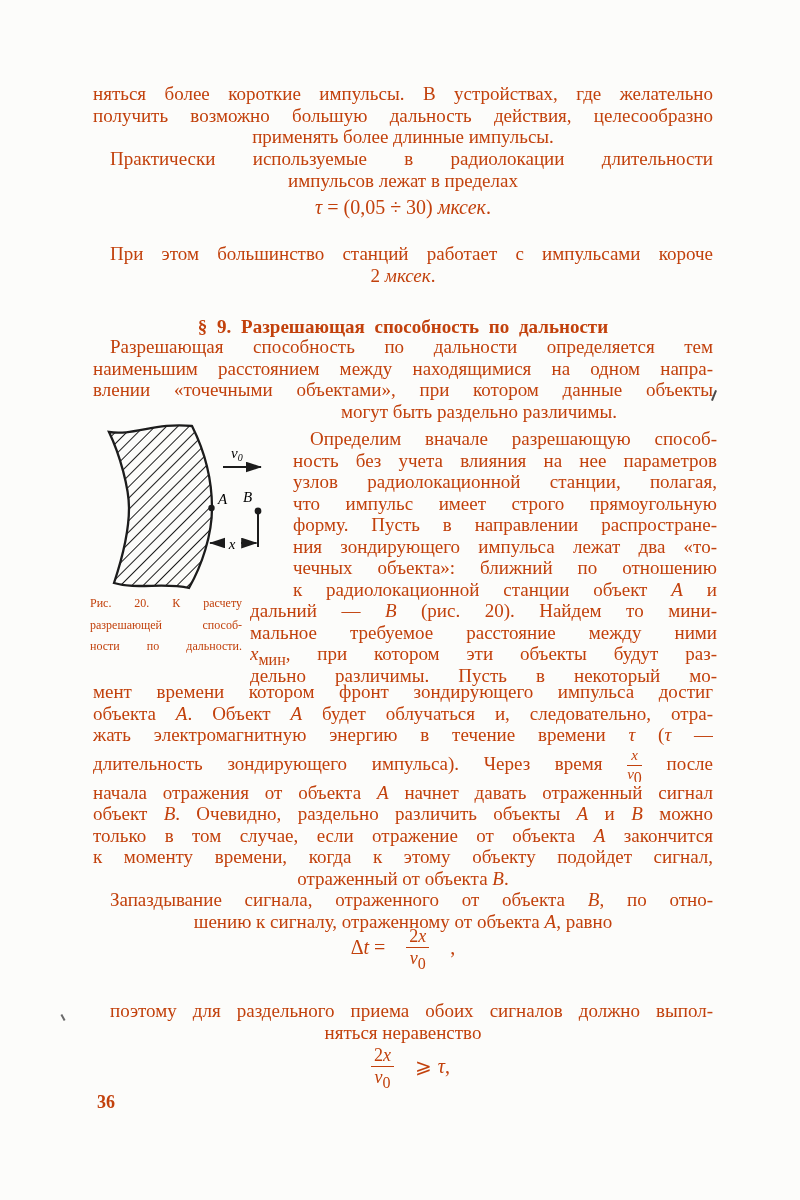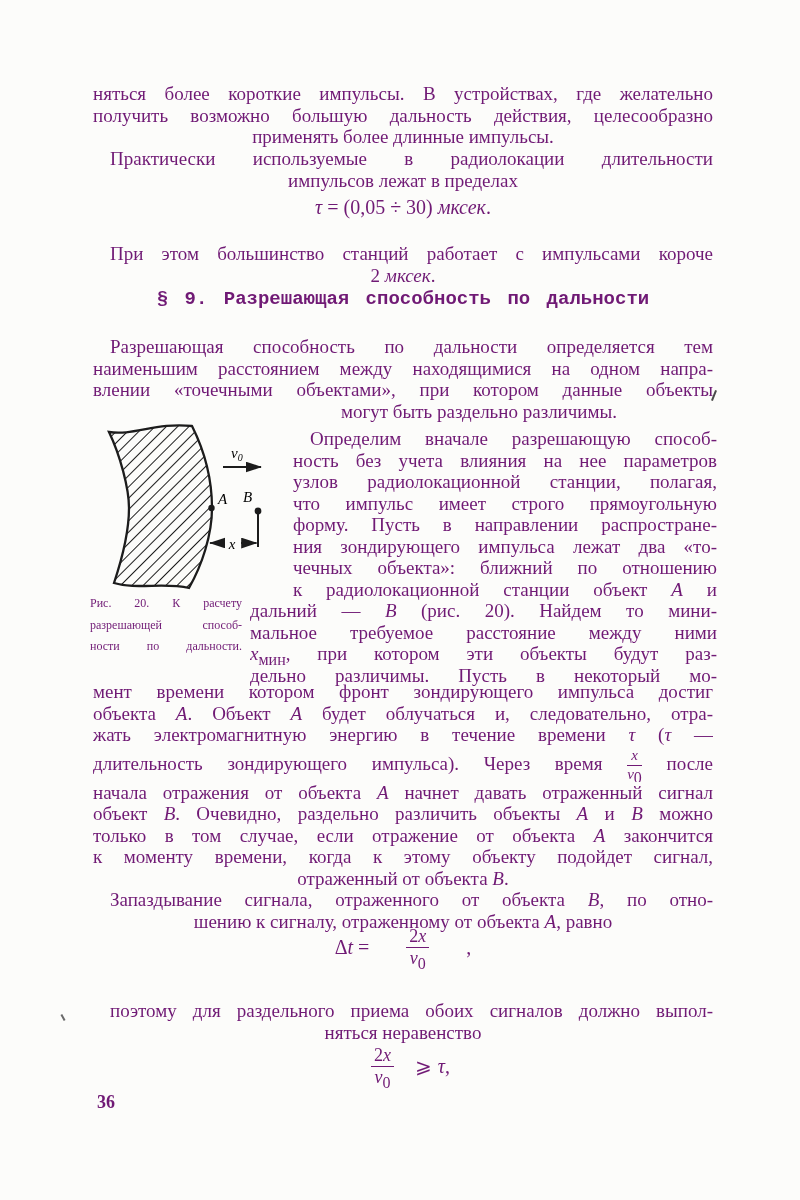--- a/index.html
+++ b/index.html
@@ -1,18 +1,18 @@
 <!DOCTYPE html>
 <html><head>
 <meta charset="utf-8">
 <style>
   html,body{margin:0;padding:0;}
   .page{
     position:relative; width:800px; height:1200px; overflow:hidden;
-    background:#fcfcfa; color:#701a75;
+    background:#fcfcfa; color:#c2410c;
     font-family:"Liberation Serif","DejaVu Serif",serif;
     font-size:19px;
   }
   .tblock{position:absolute;}
   .tline{height:21.5px; overflow:hidden; line-height:21.5px; white-space:normal;}
   .tline.tall{height:36px; line-height:36px;}
   .just{text-align:justify;}
   .just::after{content:""; display:inline-block; width:100%; height:0;}
   .plain{text-align:center;}
   .indent{text-indent:17px;}
@@ -50,21 +50,21 @@
 
   <div class="formula" style="top:196px;">
     <span class="fpart"><i>τ</i> = (0,05 ÷ 30) <i>мксек</i>.</span>
   </div>
 
   <div class="tblock" style="left:93px; top:243px; width:620px;">
       <div class="tline just indent">При этом большинство станций работает с импульсами короче</div>
       <div class="tline plain">2 <i>мксек</i>.</div>
     </div>
 
-  <div class="heading" style="top:288px;font-family:Liberation Mono, monospace;">§ 9. Разрешающая способность по дальности</div>
+  <div class="heading" style="top:316px;">§ 9. Разрешающая способность по дальности</div>
 
   <div class="tblock" style="left:93px; top:336px; width:620px;">
       <div class="tline just indent">Разрешающая способность по дальности определяется тем</div>
       <div class="tline just">наименьшим расстоянием между находящимися на одном напра-</div>
       <div class="tline just">влении «точечными объектами», при котором данные объекты</div>
       <div class="tline plain centerish">могут быть раздельно различимы.</div>
     </div>
 
   <svg style="position:absolute; left:95px; top:418px;" width="180" height="180" viewBox="0 0 180 180">
     <defs>
@@ -121,21 +121,21 @@
       <div class="tline just tall">длительность зондирующего импульса). Через время <span class="frac"><span class="fnum"><i>x</i></span><span class="fden"><i>v</i><sub>0</sub></span></span> после</div>
       <div class="tline just">начала отражения от объекта <i>А</i> начнет давать отраженный сигнал</div>
       <div class="tline just">объект <i>В</i>. Очевидно, раздельно различить объекты <i>А</i> и <i>В</i> можно</div>
       <div class="tline just">только в том случае, если отражение от объекта <i>А</i> закончится</div>
       <div class="tline just">к моменту времени, когда к этому объекту подойдет сигнал,</div>
       <div class="tline plain">отраженный от объекта <i>В</i>.</div>
       <div class="tline just indent">Запаздывание сигнала, отраженного от объекта <i>В</i>, по отно-</div>
       <div class="tline plain">шению к сигналу, отраженному от объекта <i>А</i>, равно</div>
     </div>
 
-  <div class="formula" style="top:927px;gap:16px;">
+  <div class="formula" style="top:927px;">
     <span class="fpart">Δ<i>t</i> =</span>
     <span class="frac">
       <span class="fnum">2<i>x</i></span>
       <span class="fden"><i>v</i><sub>0</sub></span>
     </span>
     <span class="fpart">,</span>
   </div>
 
   <div class="tblock" style="left:93px; top:1000px; width:620px;">
       <div class="tline just indent">поэтому для раздельного приема обоих сигналов должно выпол-</div>

